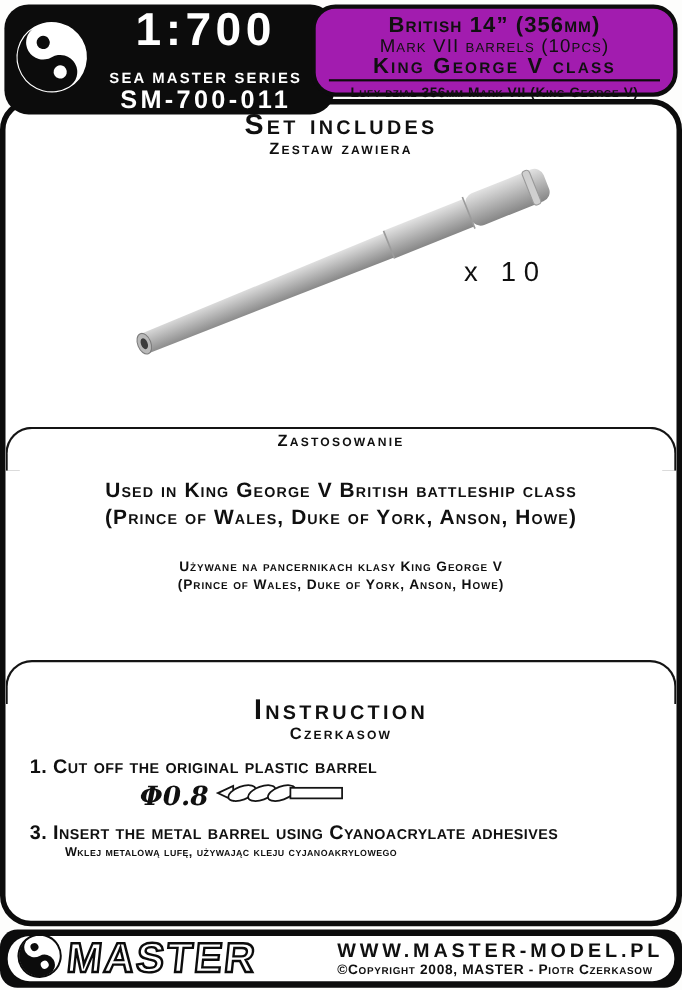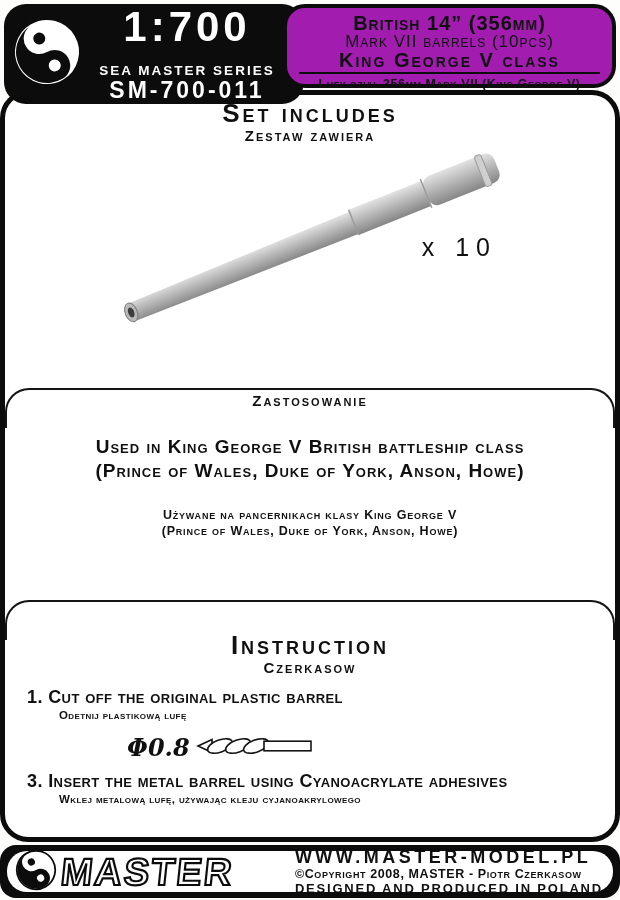--- a/index.html
+++ b/index.html
@@ -177,21 +177,20 @@
   </div>
 
   <div class="divider" style="top:505px;"></div>
   <div class="sec" style="top:484px; bottom:0;margin-top:48px;">
     <div class="sec-h sc" style="margin-top:5px;">Instruction</div>
     <div class="sec-h2 sc">Czerkasow</div>
 
     <div class="steps">
       <div>
         <div class="step-line sc"><span>1.</span> <span>Cut off the original plastic barrel</span></div>
-        <div class="step-sub sc">Odetnij plastikową lufę</div>
       </div>
 
       <div class="drill-row">
         <span class="phi">Φ0.8</span>
         <span class="drill-svg">
           <svg width="118" height="20" viewBox="0 0 118 20">
             <g stroke="#141414" stroke-width="1.6" fill="#ffffff">
               <polygon points="2,10 16,3.5 16,16.5"></polygon>
               <ellipse cx="24" cy="10" rx="13" ry="6" transform="rotate(-20 24 10)"></ellipse>
               <ellipse cx="42" cy="10" rx="13" ry="6" transform="rotate(-20 42 10)"></ellipse>
@@ -219,16 +218,15 @@
           <path d="M35 4 A31 31 0 0 0 35 66 A15.5 15.5 0 0 0 35 35 A15.5 15.5 0 0 1 35 4 Z" fill="#0c0c0c"></path>
           <circle cx="35" cy="19.5" r="6" fill="#0c0c0c"></circle>
           <circle cx="35" cy="50.5" r="6" fill="#ffffff"></circle>
         </g>
       </svg>
     </span>
     <span class="master-word">MASTER</span>
     <div class="footer-right">
       <div class="site">WWW.MASTER-MODEL.PL</div>
       <div class="copy sc">©Copyright 2008, MASTER - Piotr Czerkasow</div>
-      <div class="origin">DESIGNED AND PRODUCED IN POLAND</div>
     </div>
   </div>
 </div>
 
 </body></html>

